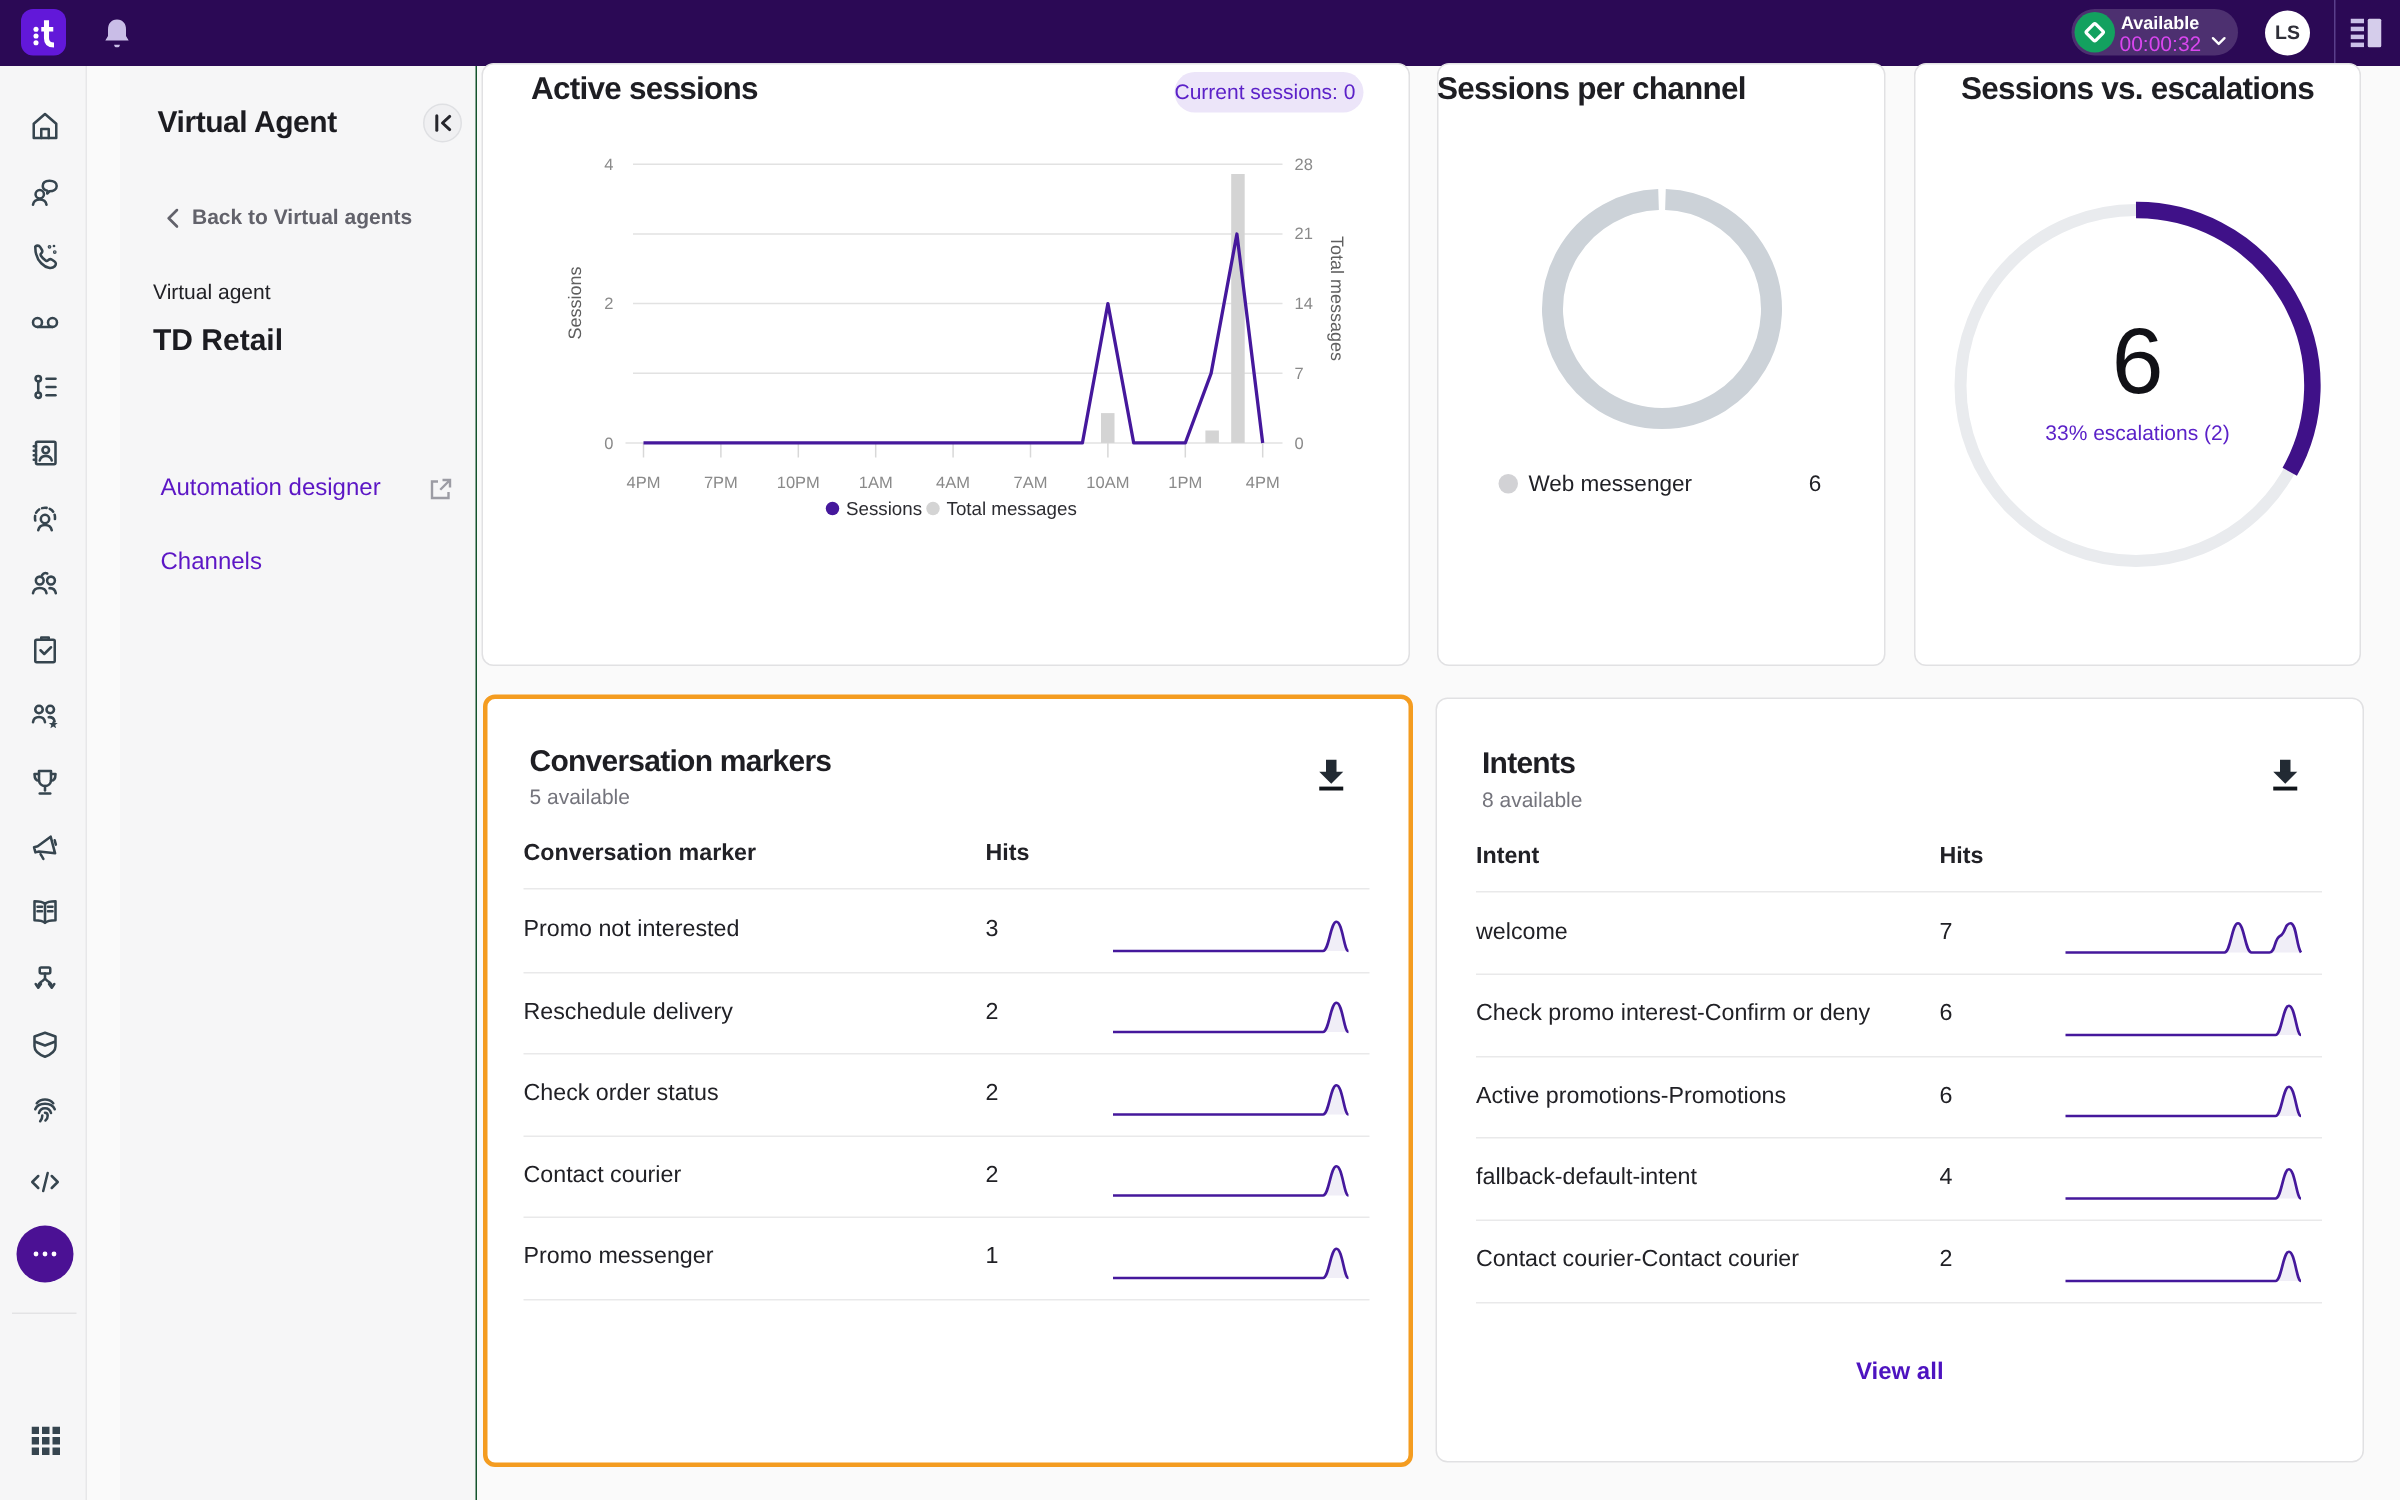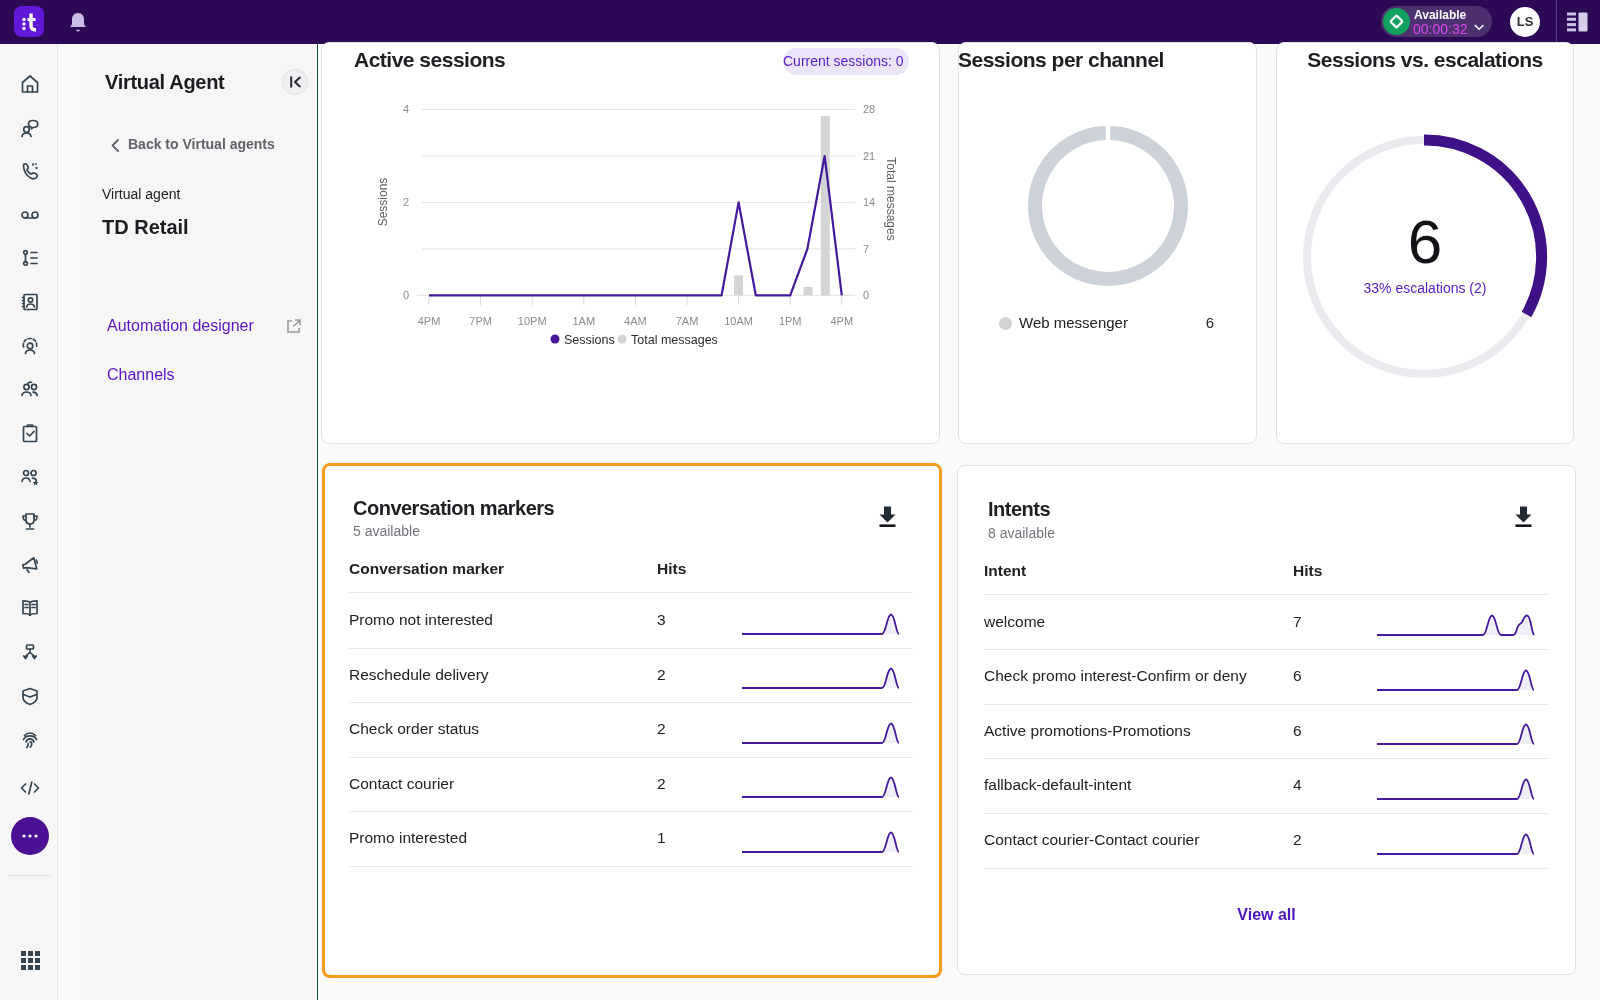--- a/index.html
+++ b/index.html
@@ -370,21 +370,21 @@
     <path d="M2 40 L142 40 C 146 40 147 20.5 151 20.5 C 155 20.5 156 40 159 40" fill="none" stroke="#45189c" stroke-width="1.8"></path>
   </svg>
     <div class="hr" style="left:349px; top:756.8000000000001px; width:564px;"></div>
     <div class="tbl-cell" style="left:349px; top:774.8px;">Contact courier</div>
     <div class="tbl-cell" style="left:657px; top:774.8px;">2</div>
     <svg class="abs" style="left:740px; top:757.4px;" width="160" height="46" viewBox="0 0 160 46">
     <path d="M2 40 L142 40 C 146 40 147 20.5 151 20.5 C 155 20.5 156 40 159 40 L 159 40 Z" fill="#f0eef7" stroke="none"></path>
     <path d="M2 40 L142 40 C 146 40 147 20.5 151 20.5 C 155 20.5 156 40 159 40" fill="none" stroke="#45189c" stroke-width="1.8"></path>
   </svg>
     <div class="hr" style="left:349px; top:811.4px; width:564px;"></div>
-    <div class="tbl-cell" style="left:349px; top:829.4px;">Promo interested</div>
+    <div class="tbl-cell" style="left:349px; top:829.4px;">Promo messenger</div>
     <div class="tbl-cell" style="left:657px; top:829.4px;">1</div>
     <svg class="abs" style="left:740px; top:812px;" width="160" height="46" viewBox="0 0 160 46">
     <path d="M2 40 L142 40 C 146 40 147 20.5 151 20.5 C 155 20.5 156 40 159 40 L 159 40 Z" fill="#f0eef7" stroke="none"></path>
     <path d="M2 40 L142 40 C 146 40 147 20.5 151 20.5 C 155 20.5 156 40 159 40" fill="none" stroke="#45189c" stroke-width="1.8"></path>
   </svg>
     <div class="hr" style="left:349px; top:866px; width:564px;"></div>
   </div>
 
 <div class="tbl-title" style="left:988px; top:498px;">Intents</div>
 <div class="tbl-sub" style="left:988px; top:525px;">8 available</div>

